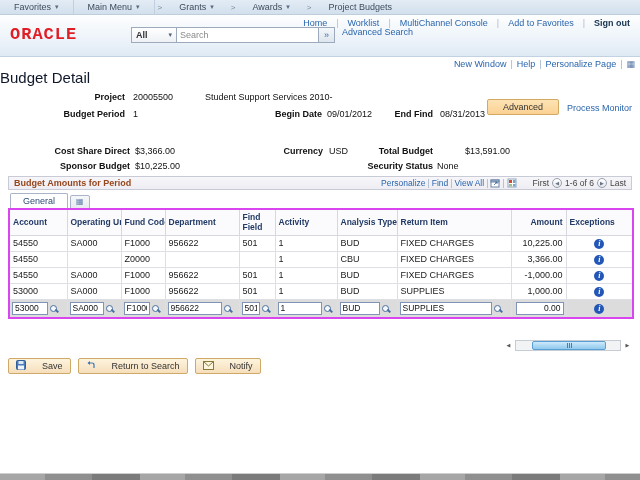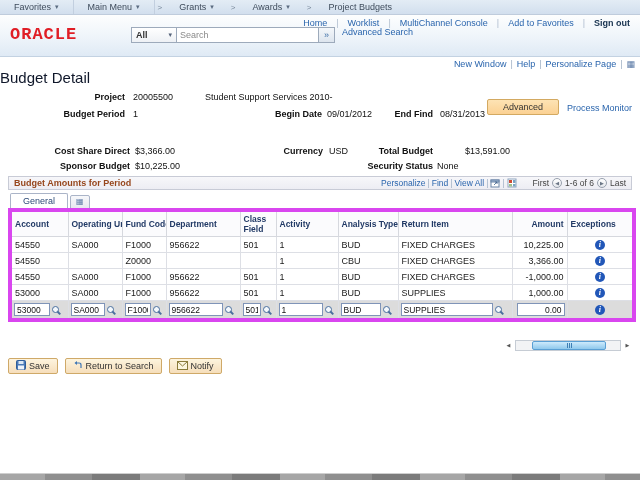--- a/index.html
+++ b/index.html
@@ -67,21 +67,21 @@
 
   
   .tabs { position:absolute; left:10px; top:193px; display:flex; align-items:flex-end; gap:2px; }
   .tab-active { border:1px solid #aab4c8; border-bottom:1px solid #fff; background:#fff; color:#2c4a77;
     padding:2px 12px; font-size:9px; border-radius:2px 2px 0 0; cursor:pointer; }
   .tab-icon { border:1px solid #aab4c8; background:linear-gradient(#f6f7fa,#e8eaf0); padding:1px 5px 0 5px;
     font-size:8px; color:#5b7aa6; border-radius:2px 2px 0 0; cursor:pointer; height:14px; }
 
   
   .grid-table { position:absolute; left:8px; top:208px; width:624px; border-collapse:collapse; table-layout:fixed;
-    border:4px solid #d946ef; font-size:9px; }
+    border:2px solid #d946ef; font-size:9px; }
   .grid-table th { border:1px solid #d6d8de; border-top:none; color:#223a66; font-weight:bold; font-size:8.5px;
     text-align:left; vertical-align:middle; padding:2px 3px; height:26px; background:#fbfbfd; white-space:nowrap; overflow:hidden; }
   .grid-table th.wrap { white-space:normal; }
   .grid-table th.num { text-align:right; }
   .grid-table td { border:1px solid #dddfe5; padding:2px 3px; height:16px; color:#1a1a1a; white-space:nowrap; overflow:hidden; background:#fff; }
   .grid-table td.num { text-align:right; }
   .grid-table td.exc { text-align:center; }
   .grid-table tr.editrow td { background:#dcdcdc; padding:2px 2px; }
   .cellinput { height:13px; border:1px solid #7f94b8; font-size:8.5px; padding:0 2px; vertical-align:middle;
     font-family:"Liberation Sans",sans-serif; color:#111; background:#fff; }
@@ -97,21 +97,21 @@
   
   .hscroll { position:absolute; left:8px; top:338px; width:624px; height:14px; display:flex; justify-content:flex-end; align-items:center; }
   .hs-arrow { width:9px; height:9px; font-size:5px; line-height:9px; text-align:center; color:#555; cursor:pointer; }
   .hs-track { width:106px; height:11px; border:1px solid #c6ccd4; background:#f2f3f5; display:flex; align-items:center; margin:0 2px; }
   .hs-thumb { width:74px; height:9px; margin-left:16px; border:1px solid #5a9fd4; border-radius:2px;
     background:linear-gradient(#cdeafc,#8fc8ec); display:flex; align-items:center; justify-content:center; gap:1px; cursor:pointer; }
   .hs-grip { width:1px; height:5px; background:#3f7fb4; }
 
   
   .footerbtns { position:absolute; left:8px; top:358px; display:flex; gap:7px; }
-  .ps-btn { height:16px; display:inline-flex; align-items:center; gap:3px; padding:0 7px;
+  .ps-btn { height:16px; display:inline-flex; align-items:center; gap:16px; padding:0 7px;
     background:linear-gradient(#fdf4de,#f6debb); border:1px solid #cfa968; border-radius:2px;
     font-size:9px; color:#333; cursor:pointer; font-family:"Liberation Sans",sans-serif; }
 
   
   .bottomstrip { position:absolute; left:0; top:473px; width:640px; height:7px; border-top:1px solid #cfcfcf;
     background:repeating-linear-gradient(90deg,#a6a6a6 0 45px,#8f8f8f 45px 92px,#7b7b7b 92px 140px); }
 </style>
 </head>
 <body>
 
@@ -257,21 +257,21 @@
         <col style="width:114px">
         <col style="width:55px">
         <col style="width:67px">
     </colgroup>
     <thead>
       <tr>
         <th>Account</th>
         <th>Operating Unit</th>
         <th>Fund Code</th>
         <th>Department</th>
-        <th class="wrap">Class Field</th>
+        <th class="wrap">Find Field</th>
         <th>Activity</th>
         <th>Analysis Type</th>
         <th>Return Item</th>
         <th class="num">Amount</th>
         <th>Exceptions</th>
       </tr>
     </thead>
     <tbody>
       <tr>
         <td>54550</td>

